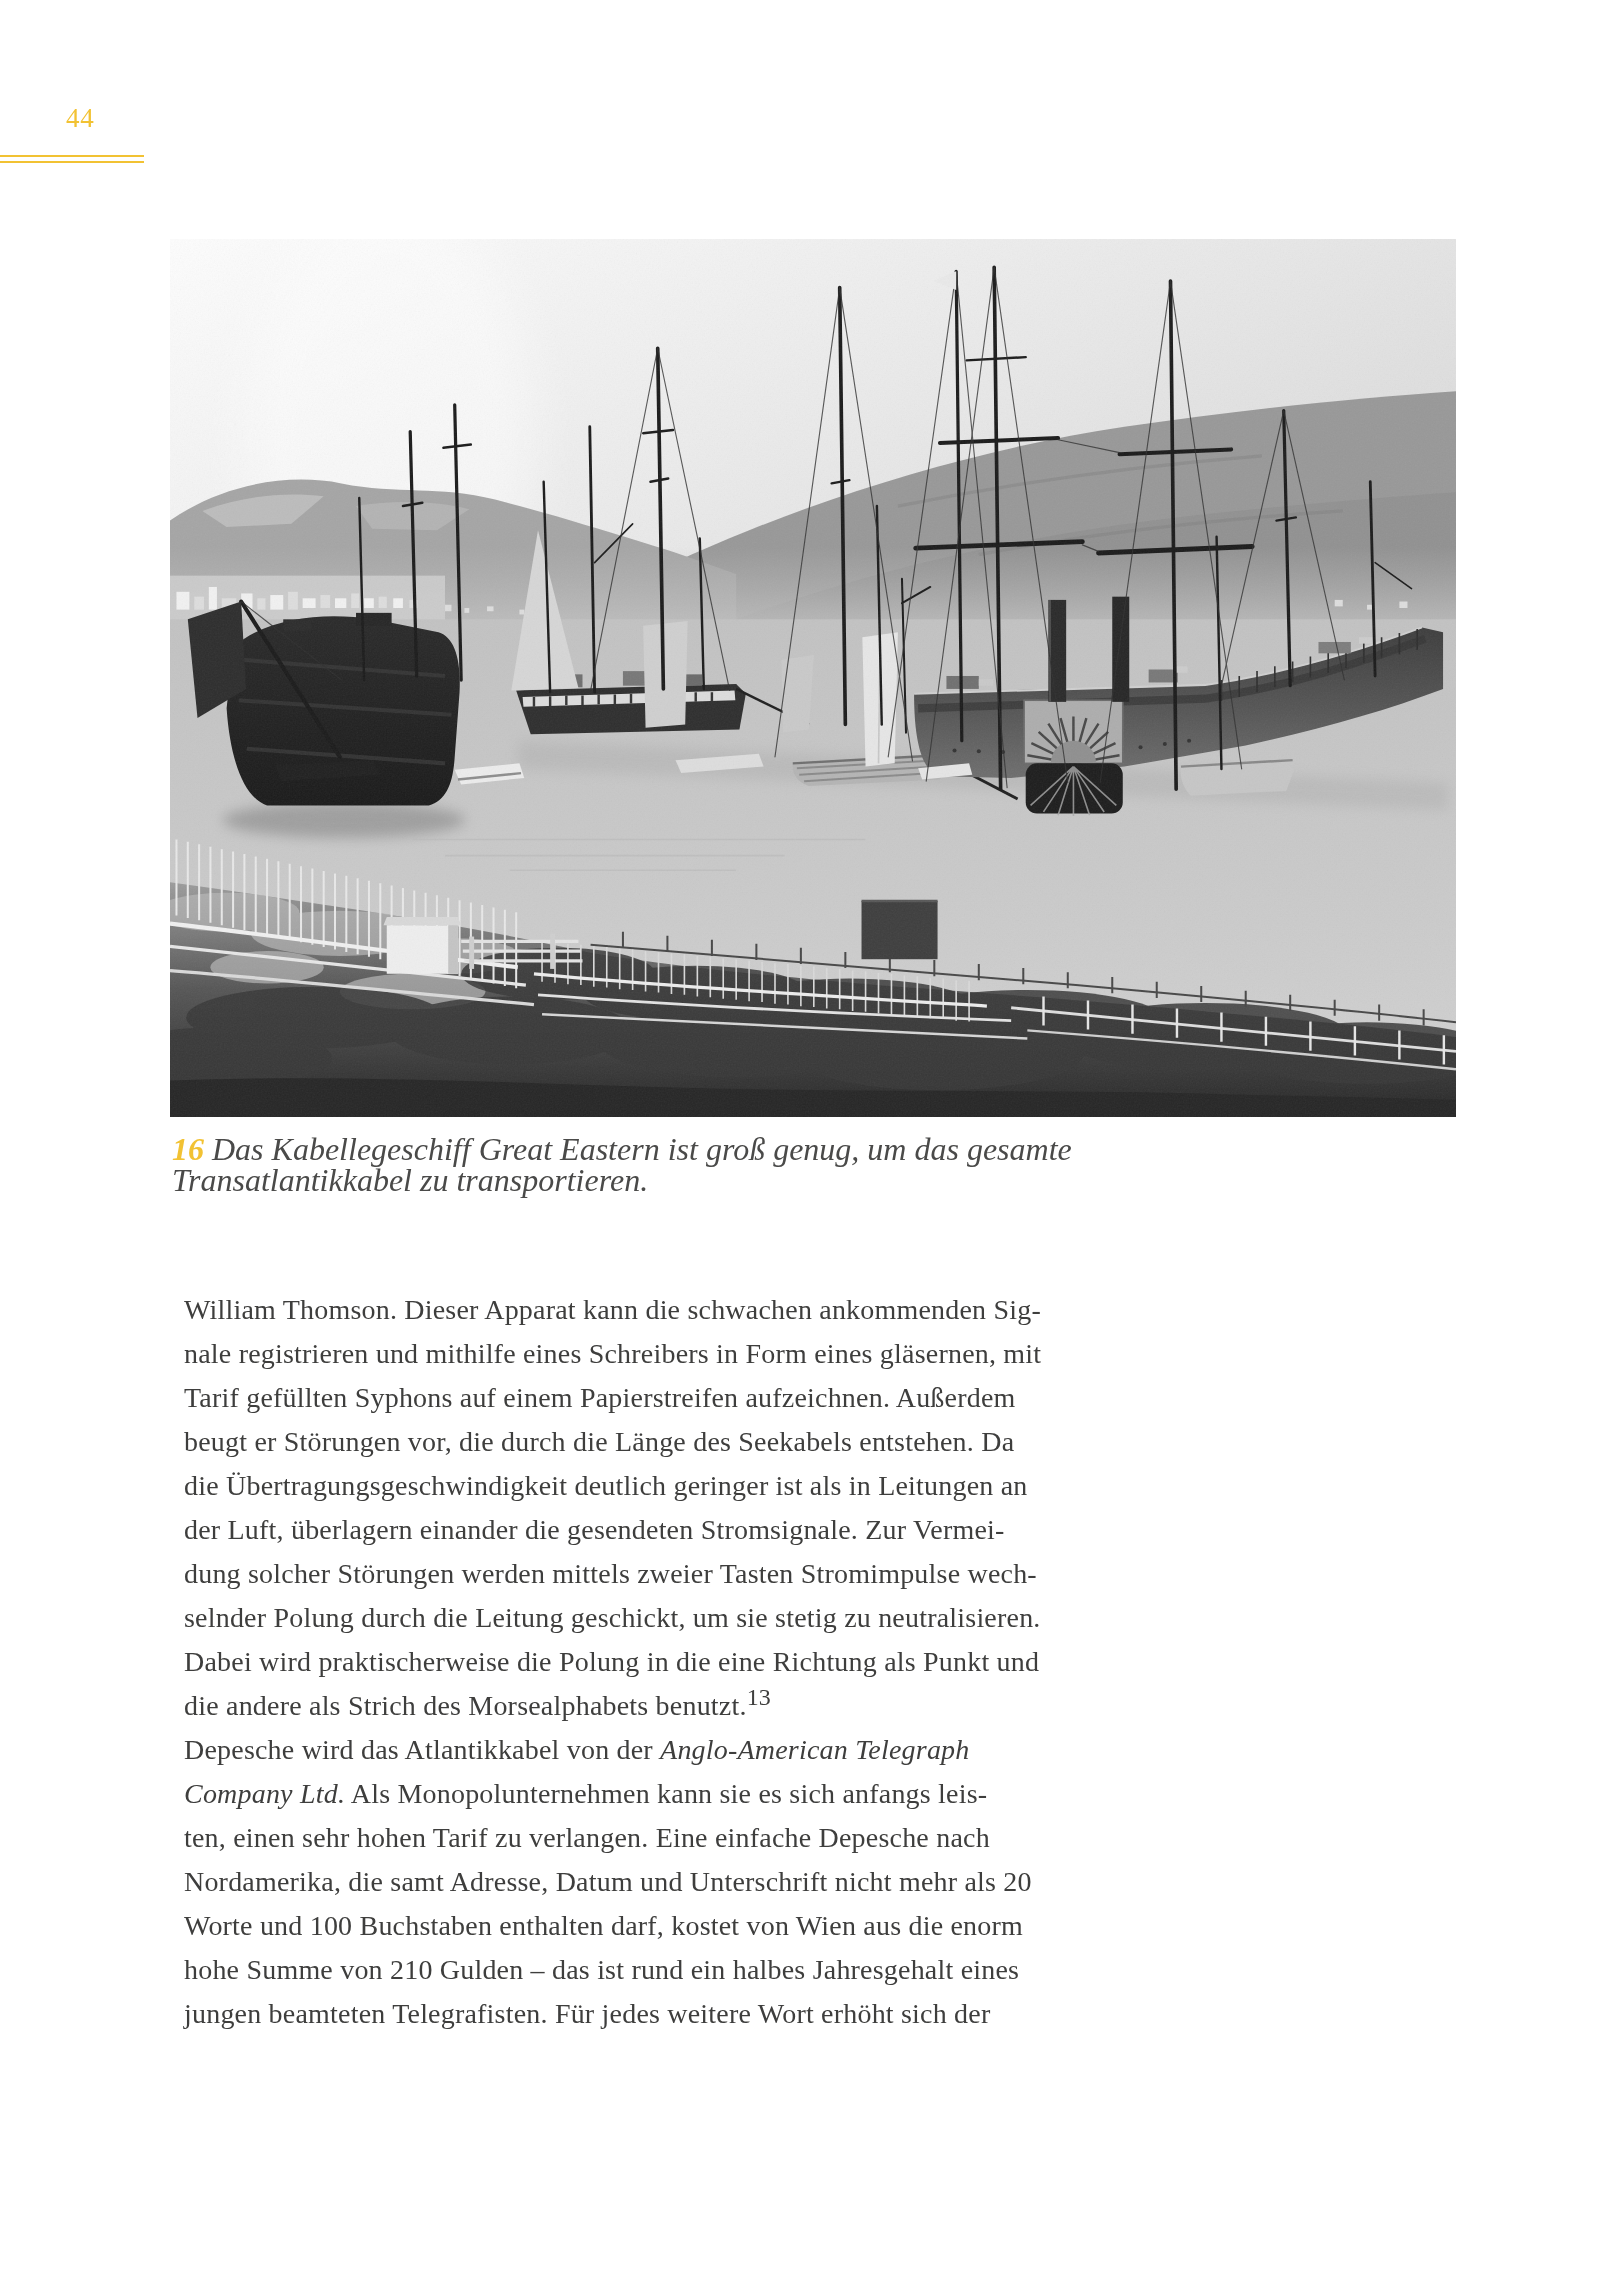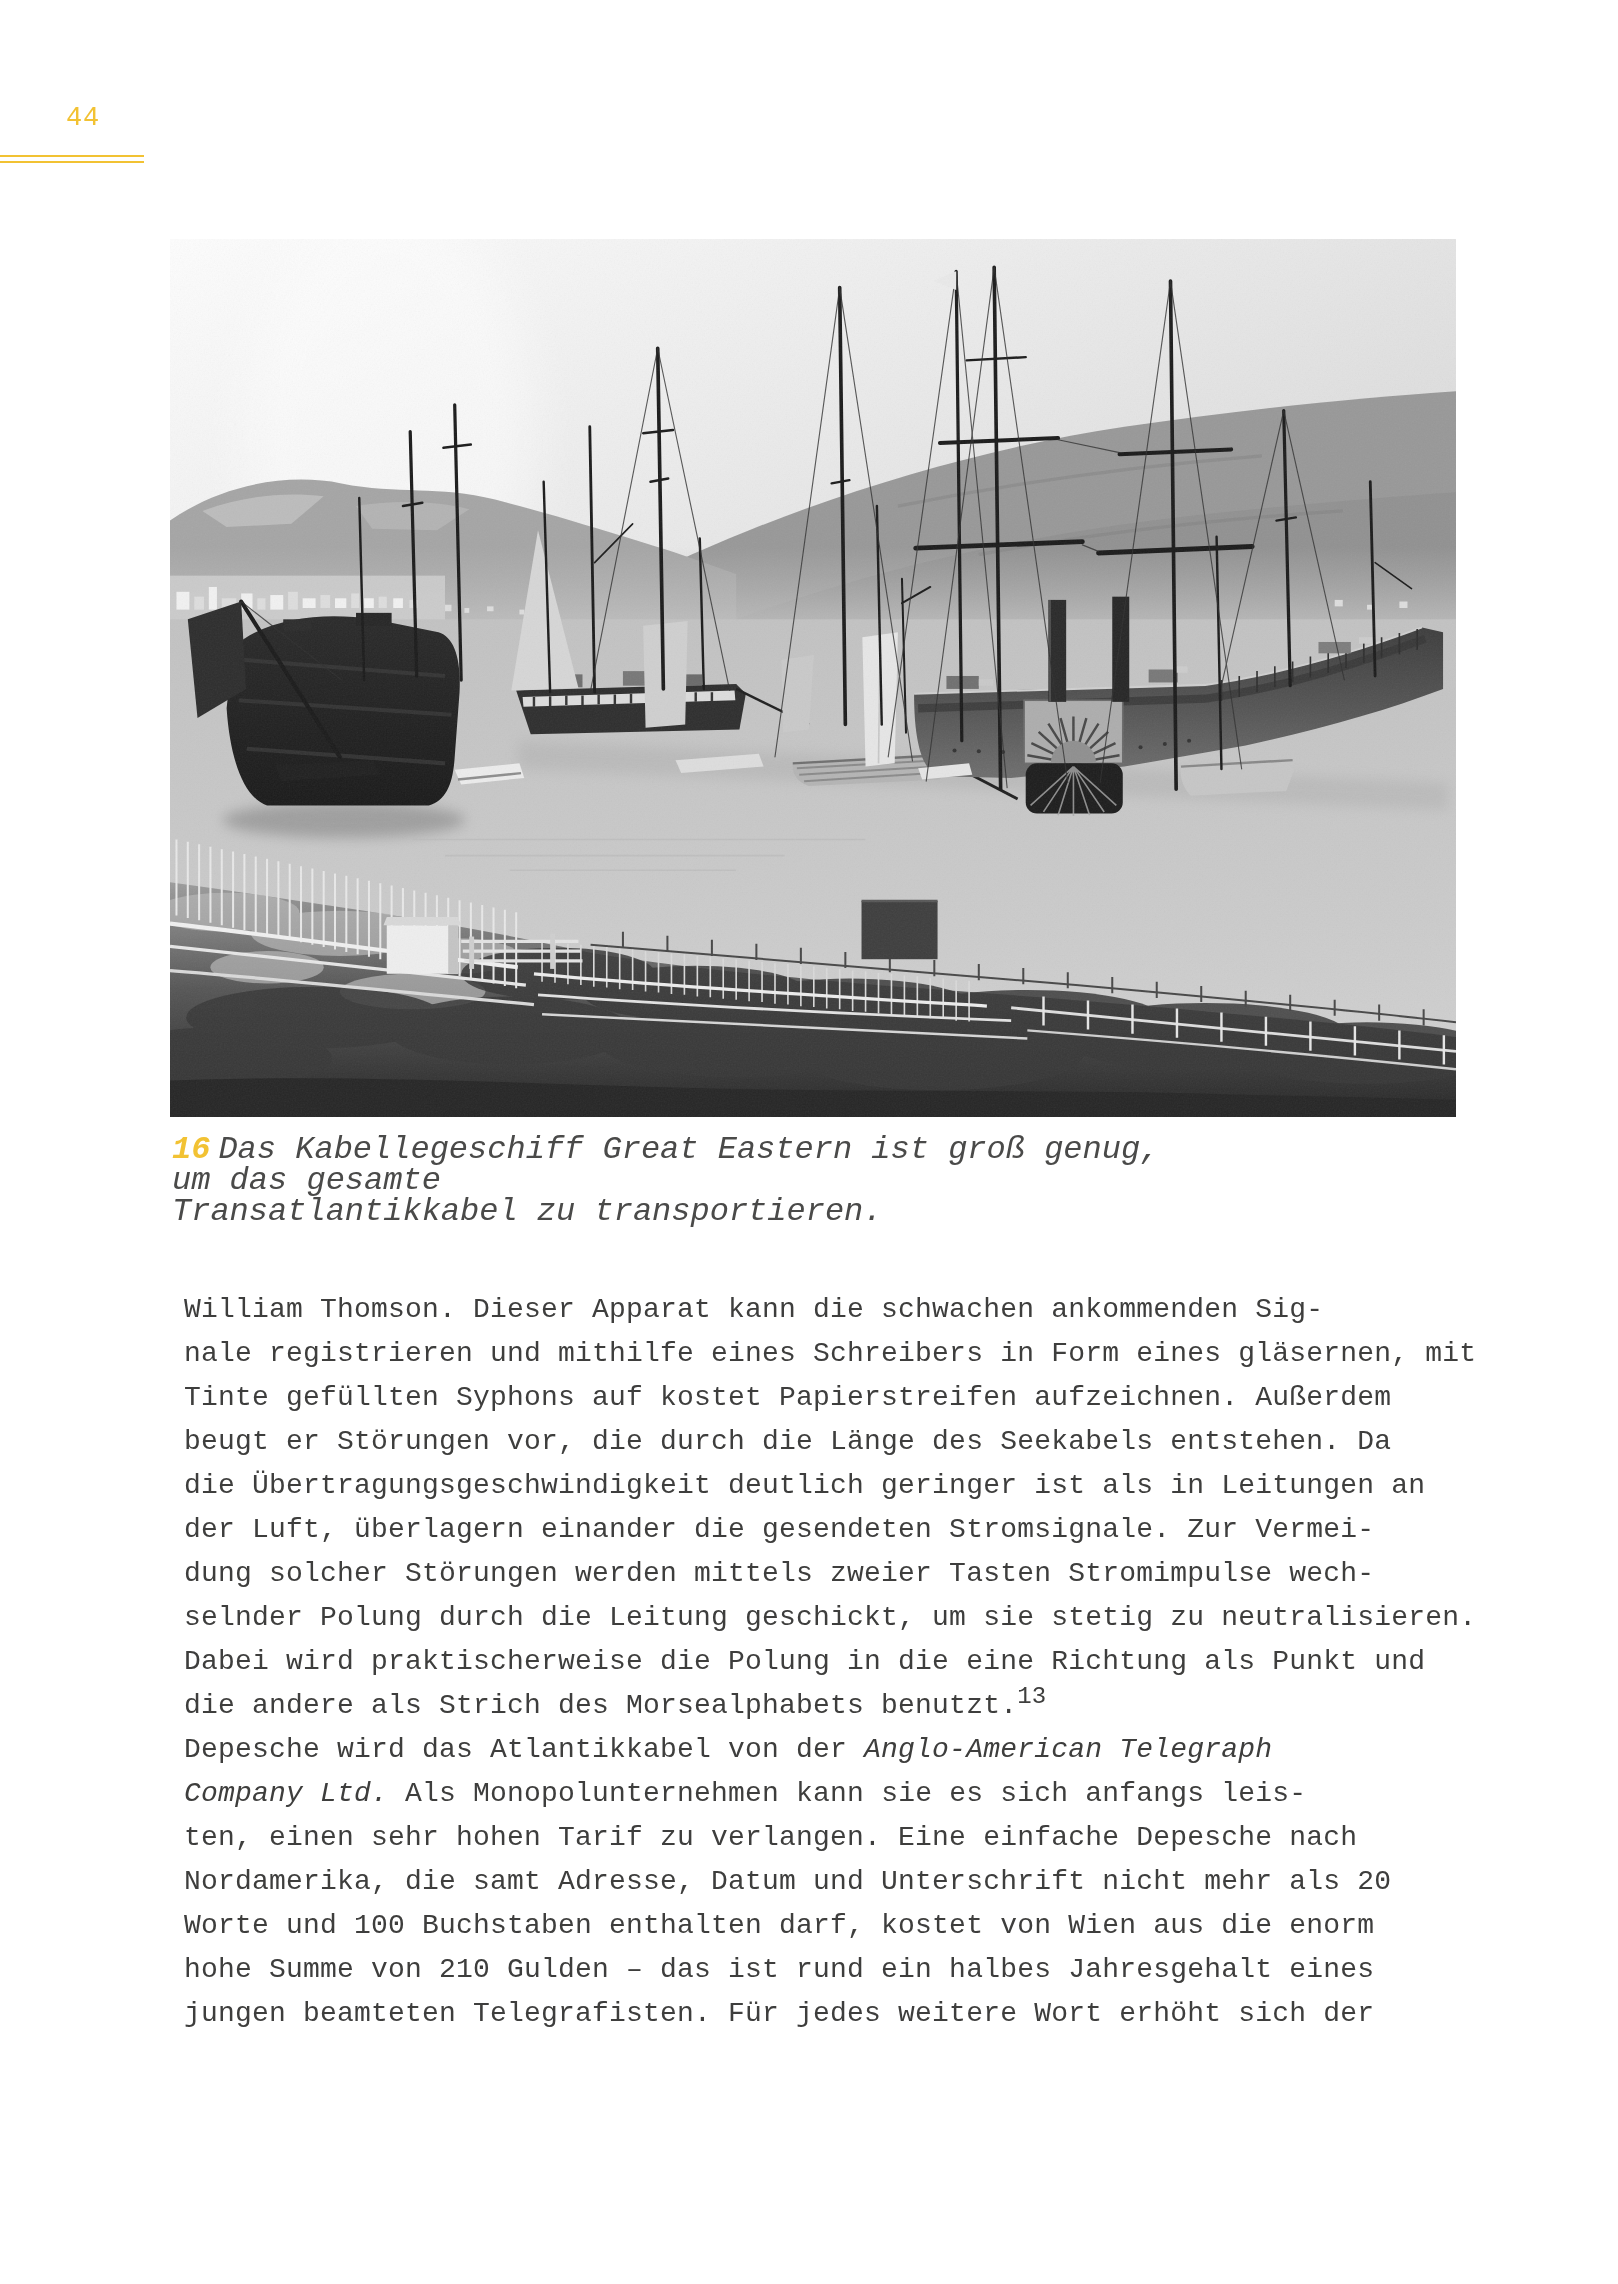--- a/index.html
+++ b/index.html
@@ -1,20 +1,20 @@
 <!DOCTYPE html>
 <html lang="de" style="--accent: #F2C233;font-size:13px"><head>
 <meta charset="utf-8">
 <style>
   html,body{margin:0;padding:0;background:#ffffff;}
   .page{
     position:relative;
     width:1618px;height:2284px;
     background:#ffffff;
-    font-family:Liberation Mono, monospace;
+    font-family:Liberation Serif, serif;
     color:#3E3E3D;
     overflow:hidden;
   }
   .page-number{
     position:absolute;left:66px;top:104px;
     font-size:27px;line-height:29px;
     color:var(--accent,#F2C233);
     letter-spacing:0.8px;
   }
   .margin-rule{
@@ -337,21 +337,21 @@
   </figure>
 
   <figcaption class="figure-caption">
     <span class="fig-num">16</span><span>Das Kabellegeschiff Great Eastern ist groß genug, um das gesamte</span><br>
     <span>Transatlantikkabel zu transportieren.</span>
   </figcaption>
 
   <div class="body-text" id="body-text">
       <div class="body-line"><span>William Thomson. Dieser Apparat kann die schwachen ankommenden Sig-</span></div>
       <div class="body-line"><span>nale registrieren und mithilfe eines Schreibers in Form eines gläsernen, mit</span></div>
-      <div class="body-line"><span>Tinte gefüllten Syphons auf kostet Papierstreifen aufzeichnen. Außerdem</span></div>
+      <div class="body-line"><span>Tarif gefüllten Syphons auf einem Papierstreifen aufzeichnen. Außerdem</span></div>
       <div class="body-line"><span>beugt er Störungen vor, die durch die Länge des Seekabels entstehen. Da</span></div>
       <div class="body-line"><span>die Übertragungsgeschwindigkeit deutlich geringer ist als in Leitungen an</span></div>
       <div class="body-line"><span>der Luft, überlagern einander die gesendeten Stromsignale. Zur Vermei-</span></div>
       <div class="body-line"><span>dung solcher Störungen werden mittels zweier Tasten Stromimpulse wech-</span></div>
       <div class="body-line"><span>selnder Polung durch die Leitung geschickt, um sie stetig zu neutralisieren.</span></div>
       <div class="body-line"><span>Dabei wird praktischerweise die Polung in die eine Richtung als Punkt und</span></div>
       <div class="body-line"><span>die andere als Strich des Morsealphabets benutzt.</span><sup>13</sup></div>
       <div class="body-line"><span>Depesche wird das Atlantikkabel von der </span><em>Anglo-American Telegraph</em></div>
       <div class="body-line"><em>Company Ltd.</em><span> Als Monopolunternehmen kann sie es sich anfangs leis-</span></div>
       <div class="body-line"><span>ten, einen sehr hohen Tarif zu verlangen. Eine einfache Depesche nach</span></div>

